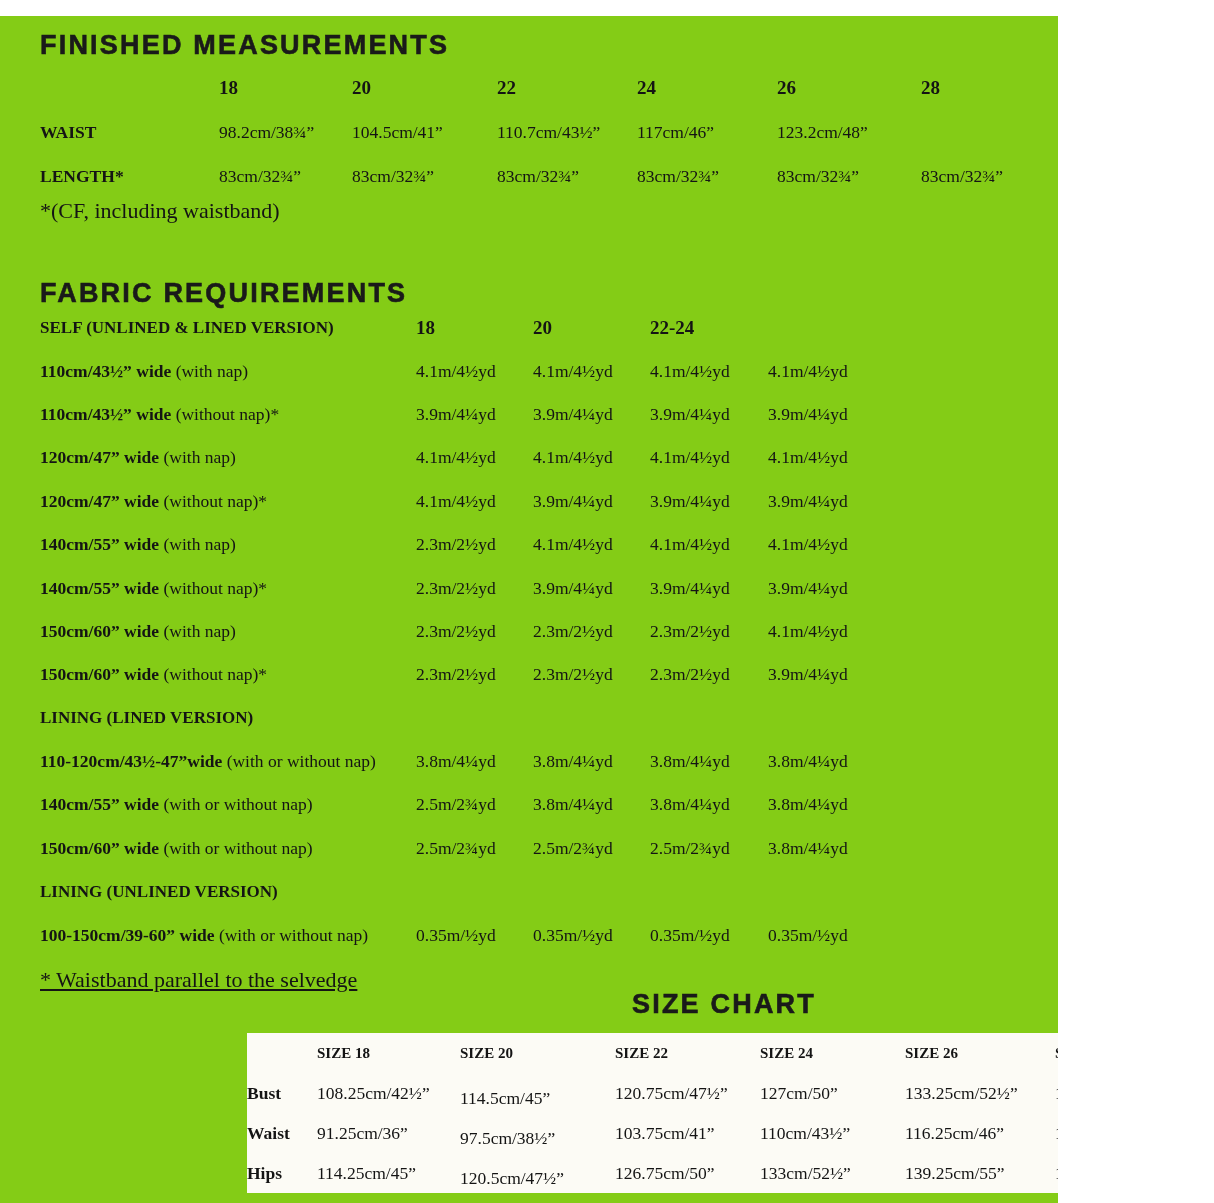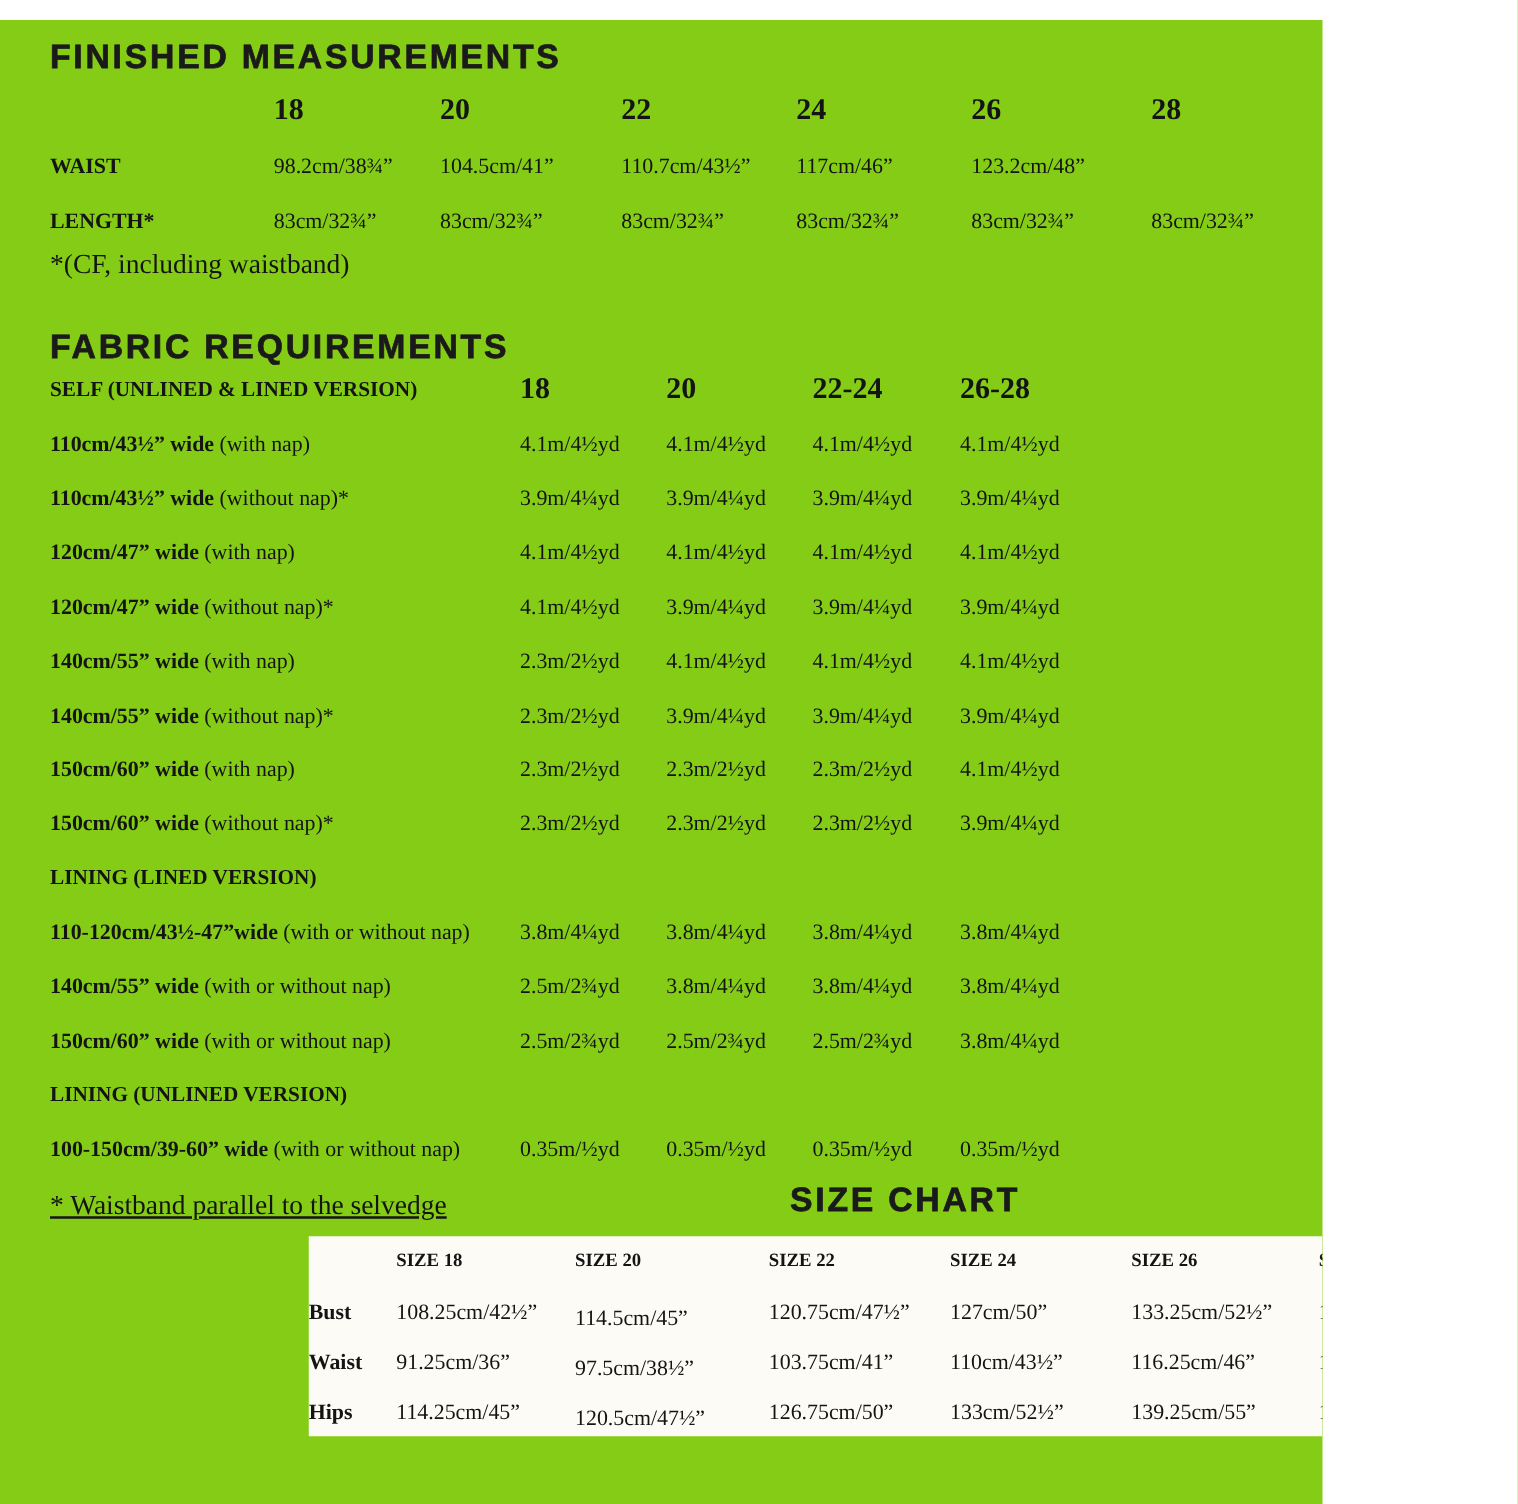--- a/index.html
+++ b/index.html
@@ -19,21 +19,21 @@
     letter-spacing:2.2px;
     color:#1a1a1a;
     -webkit-text-stroke:0.6px #1a1a1a;
     margin:0;
   }
   .pad { padding-left:40px; }
 
   .r { display:grid; align-items:center; }
   .c { font-size:17.5px; white-space:nowrap; }
   .b { font-weight:bold; }
-  .hb { font-weight:bold; font-size:24px; }
+  .hb { font-weight:bold; font-size:19px; }
 
   
   .g-fm { margin-top:6px; }
   .g-fm .r { grid-template-columns:179px 133px 145px 140px 140px 144px auto; height:44px; }
 
   
   .g-fr { margin-top:-2px; }
   .g-fr .r { grid-template-columns:376px 117px 117px 118px auto; height:43.4px; }
   .g-fr .ghead { height:43.4px; display:flex; align-items:center; }
   .gh { font-weight:bold; font-size:17px; white-space:nowrap; }
@@ -82,31 +82,30 @@
         <div class="c">83cm/32¾”</div>
         <div class="c">83cm/32¾”</div>
         <div class="c">83cm/32¾”</div>
         <div class="c">83cm/32¾”</div>
         <div class="c">83cm/32¾”</div>
       </div>
     </div>
     <p class="fn fn-fm">*(CF, including waistband)</p>
   </section>
 
-  <section class="sec pad" style="top:240px;">
+  <section class="sec pad" style="top:256px;">
     <h1 class="hd" style="margin-top:6px;">FABRIC REQUIREMENTS</h1>
 
     <div class="g-fr">
 
       <div class="r">
         <div class="c gh">SELF (UNLINED &amp; LINED VERSION)</div>
         <div class="c hb">18</div>
         <div class="c hb">20</div>
         <div class="c hb">22-24</div>
-        <div class="c hb">26-28</div>
       </div>
 
       <div class="r">
         <div class="c"><span class="b">110cm/43½” wide</span> <span>(with nap)</span></div>
         <div class="c">4.1m/4½yd</div>
         <div class="c">4.1m/4½yd</div>
         <div class="c">4.1m/4½yd</div>
         <div class="c">4.1m/4½yd</div>
       </div>
       <div class="r">
@@ -194,21 +193,21 @@
         <div class="c">0.35m/½yd</div>
         <div class="c">0.35m/½yd</div>
         <div class="c">0.35m/½yd</div>
         <div class="c">0.35m/½yd</div>
       </div>
     </div>
 
     <p class="fn fn-fr">* Waistband parallel to the selvedge</p>
   </section>
 
-  <section class="sec sc" style="top:914px;">
+  <section class="sec sc" style="top:958px;">
     <h1 class="hd">SIZE CHART</h1>
 
     <div class="g-sc">
       <div class="r">
         <div class="c"></div>
         <div class="c hb">SIZE 18</div>
         <div class="c hb">SIZE 20</div>
         <div class="c hb">SIZE 22</div>
         <div class="c hb">SIZE 24</div>
         <div class="c hb">SIZE 26</div>

